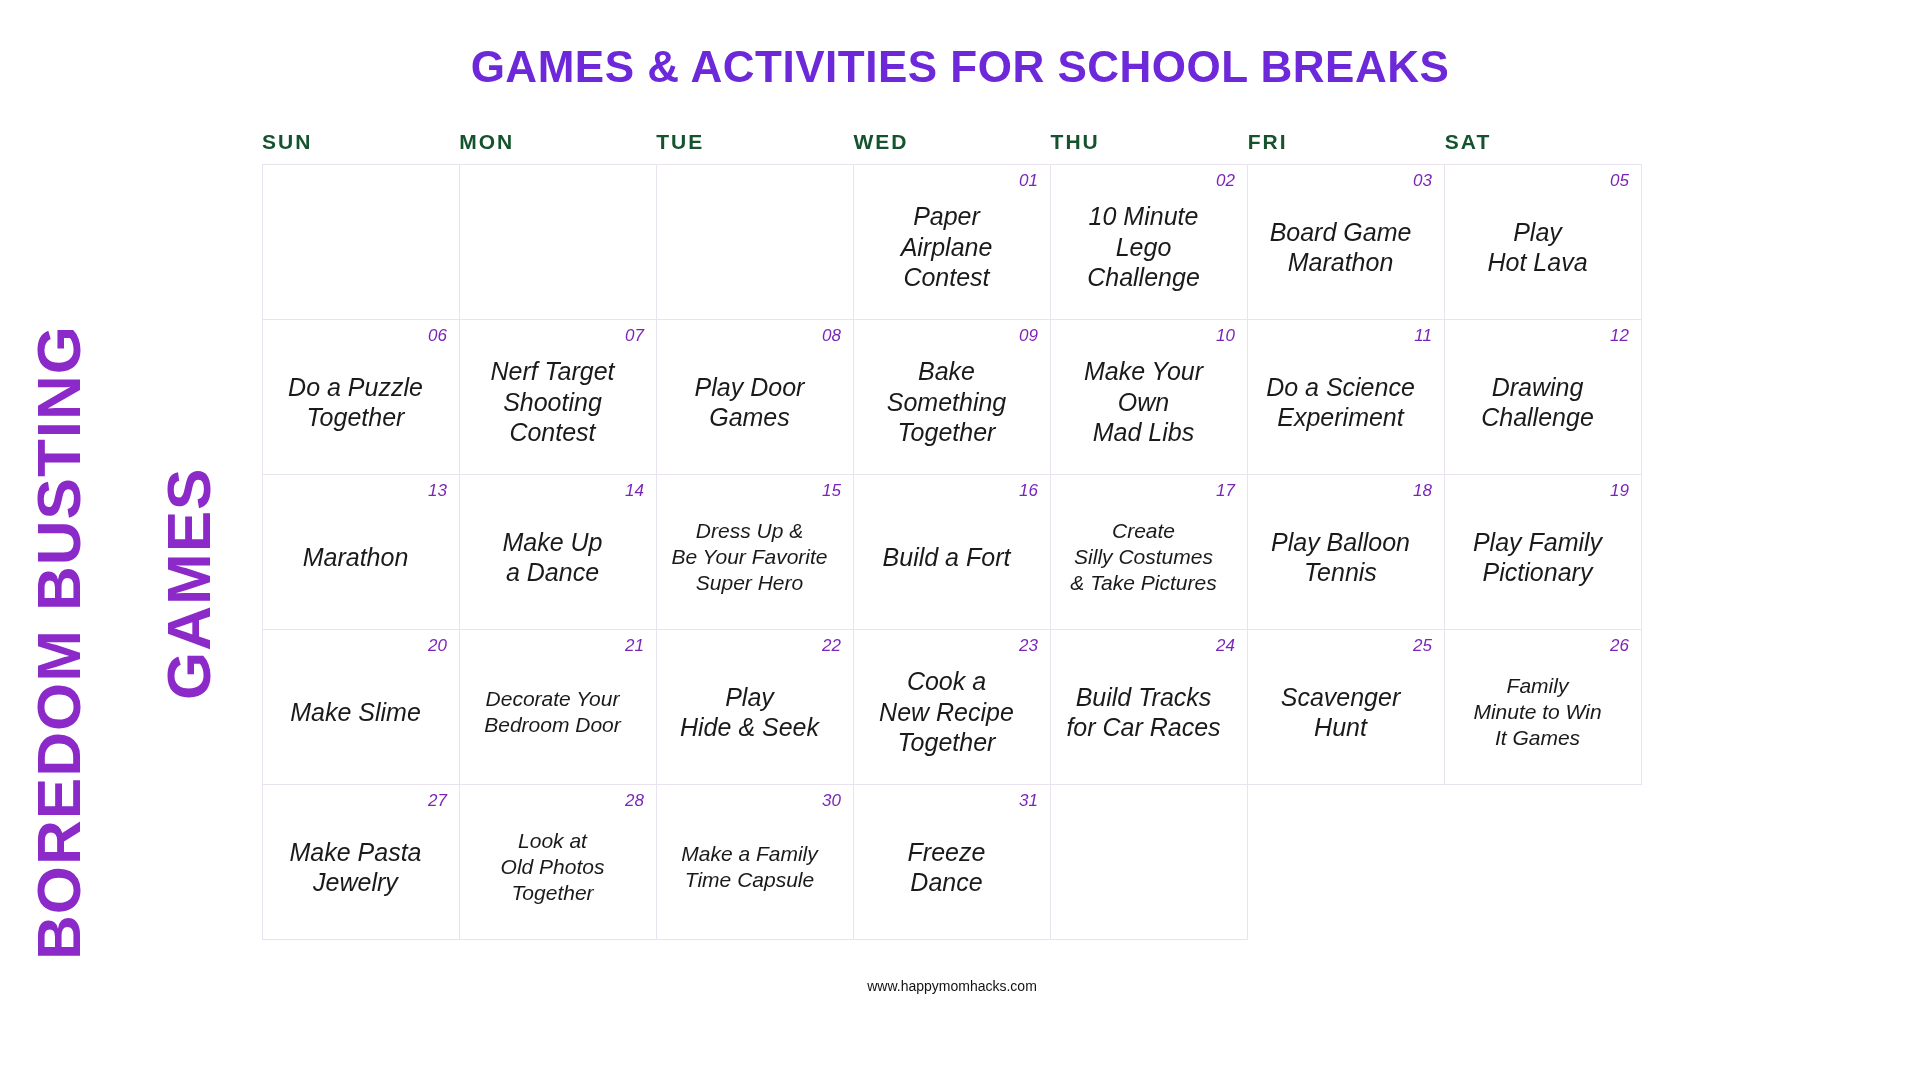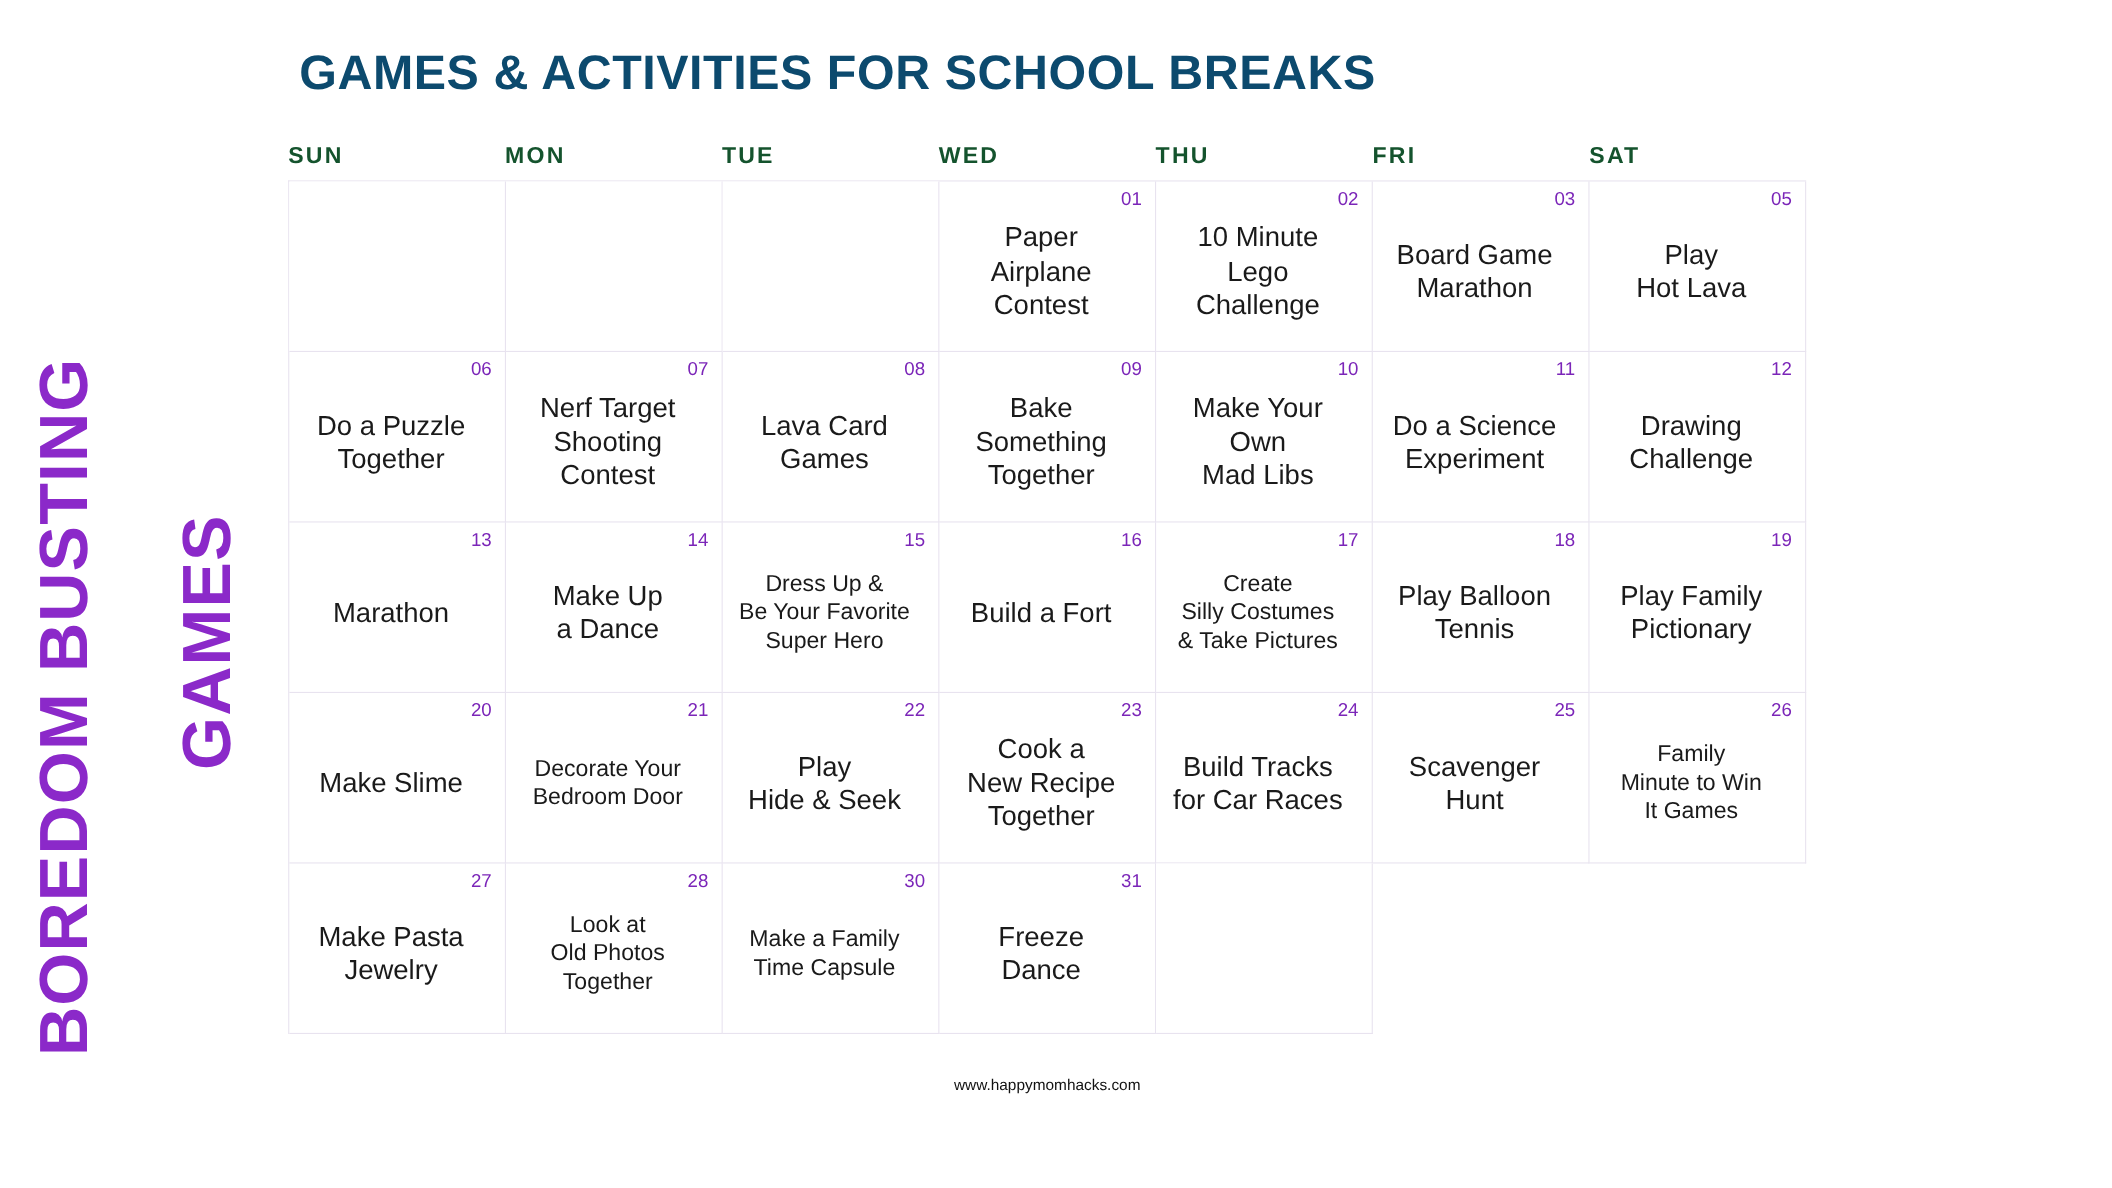--- a/index.html
+++ b/index.html
@@ -37,24 +37,25 @@
     letter-spacing: 1px;
     white-space: nowrap;
     line-height: 1;
   }
   .side-word-1 { left: 28px; top: 960px; }
   .side-word-2 { left: 158px; top: 700px; }
 
   
   .main-title {
     position: absolute;
-    left: 272px;
+    left: 260px;
     top: 42px;
     width: 1400px;
-    color: #0c4a6e;
+    text-align: center;
+    color: #6d28d9;
     font-size: 44px;
     font-weight: bold;
     letter-spacing: 0.5px;
   }
 
   
   .calendar {
     position: absolute;
     left: 262px;
     top: 130px;
@@ -80,20 +81,21 @@
   }
   .cell {
     border-right: 1px solid #e8e3ef;
     border-bottom: 1px solid #e8e3ef;
     position: relative;
     padding: 6px 21px 10px 10px;
     display: flex;
     flex-direction: column;
     align-items: center;
     justify-content: center;
+    font-style: italic;
   }
   .cell .daynum {
     position: absolute;
     top: 6px;
     right: 12px;
     color: #7b25b8;
     font-size: 17px;
     font-weight: normal;
   }
   .cell .activity {
@@ -175,21 +177,21 @@
 Together</div>
         </div>
         <div class="cell">
           <div class="daynum">07</div>
           <div class="activity">Nerf Target
 Shooting
 Contest</div>
         </div>
         <div class="cell">
           <div class="daynum">08</div>
-          <div class="activity">Lava Card
+          <div class="activity">Play Door
 Games</div>
         </div>
         <div class="cell">
           <div class="daynum">09</div>
           <div class="activity">Bake
 Something
 Together</div>
         </div>
         <div class="cell">
           <div class="daynum">10</div>

